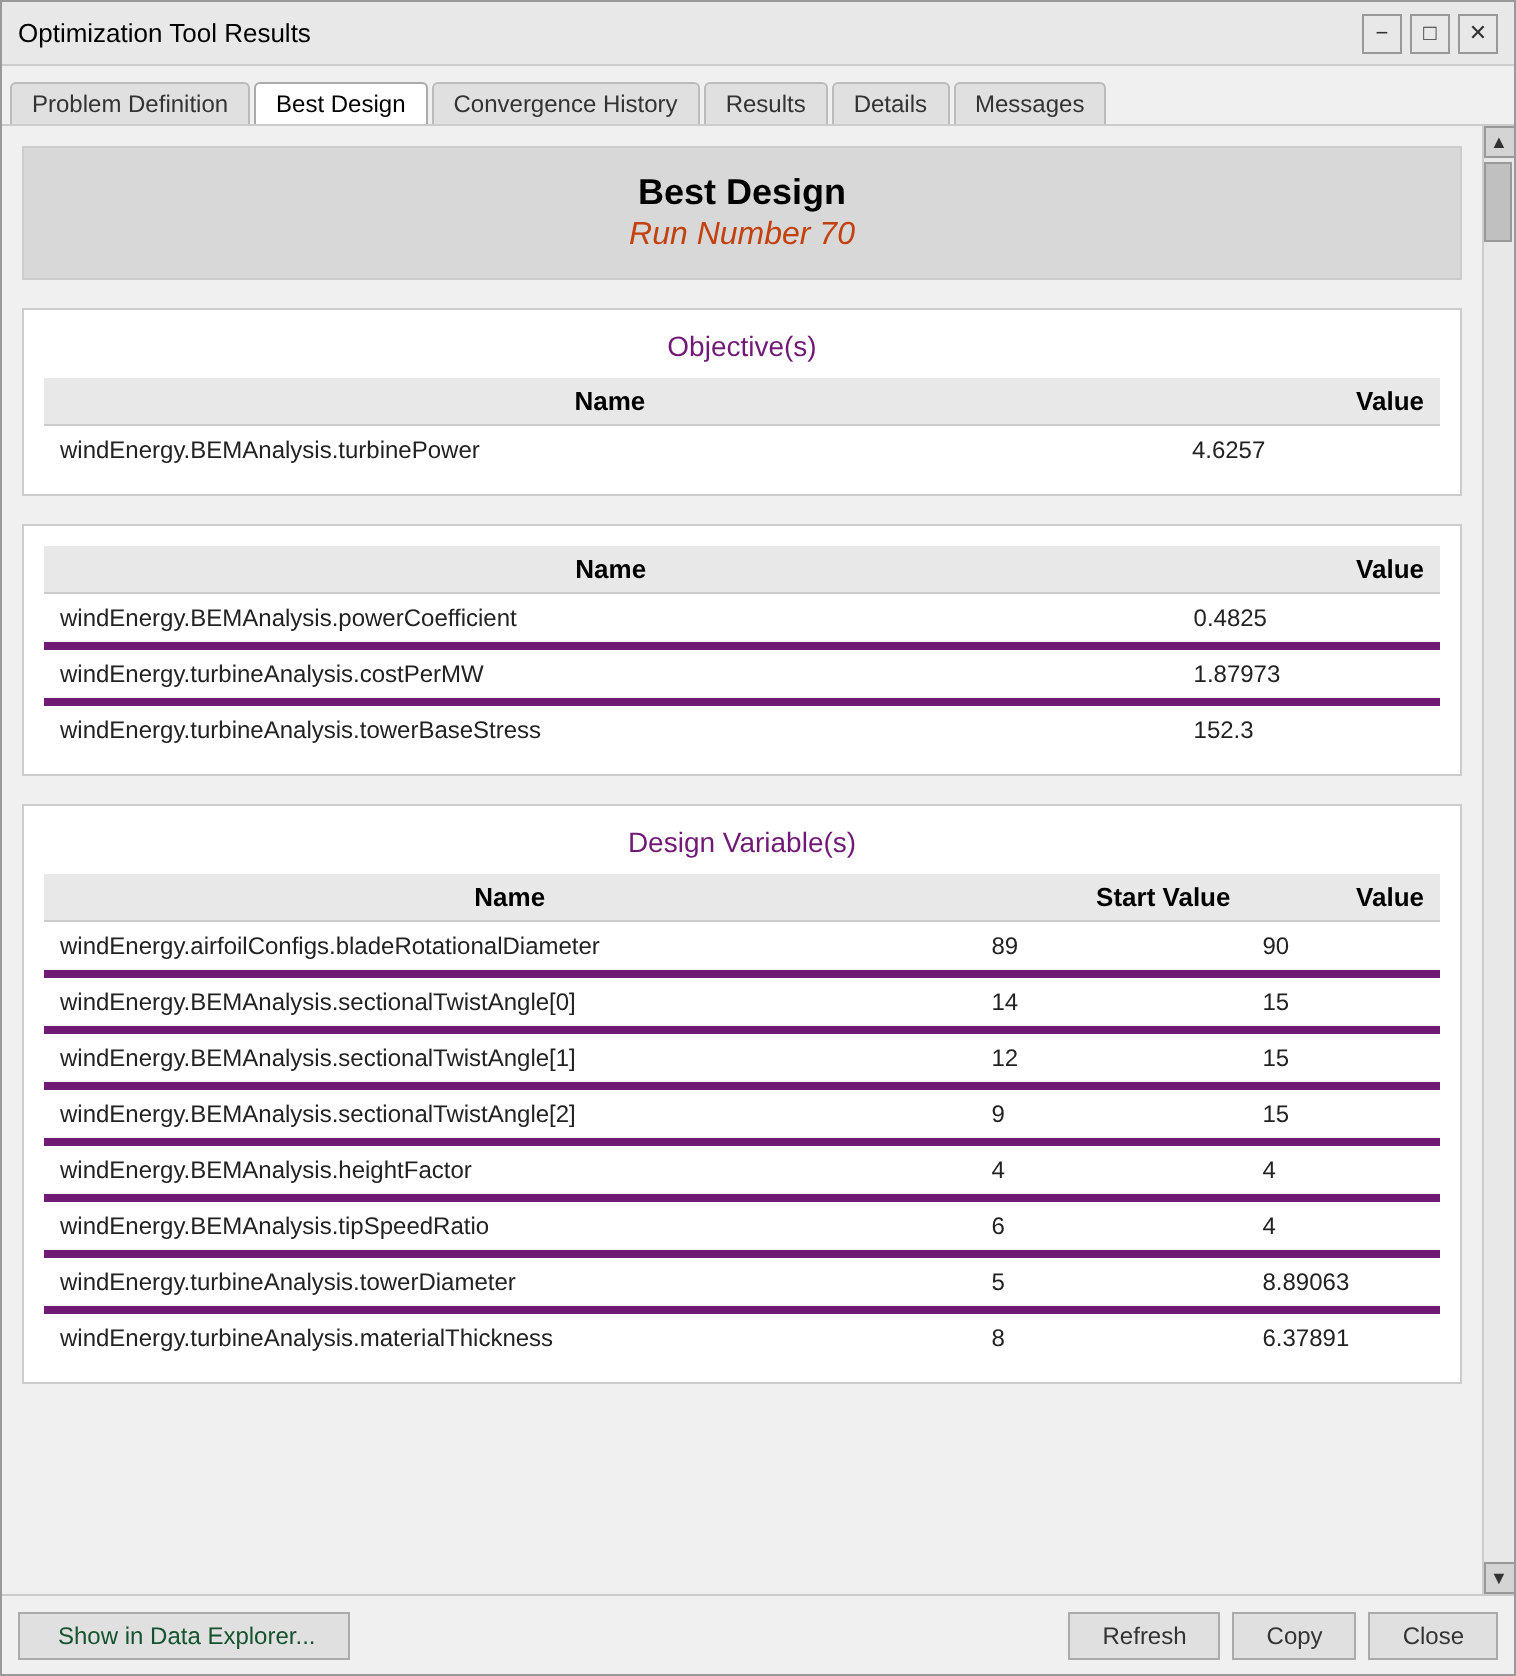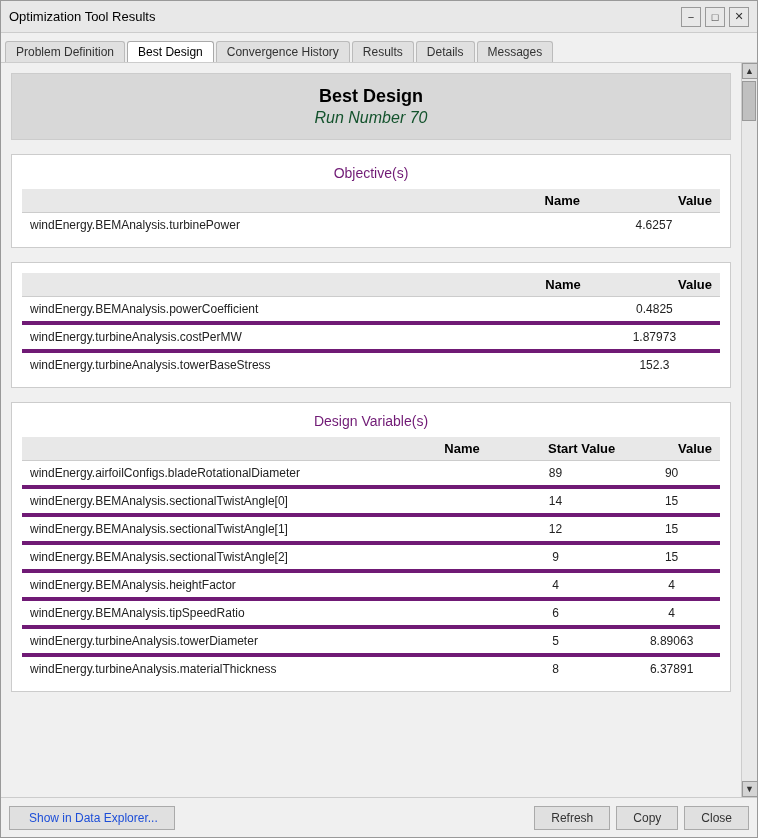--- a/index.html
+++ b/index.html
@@ -129,58 +129,58 @@
       border: 1px solid #ccc;
     }
     .header-title {
       font-size: 18px;
       font-weight: bold;
       color: #000;
     }
     .header-subtitle {
       font-size: 16px;
       font-style: italic;
-      color: #14532d;
+      color: #c2410c;
       margin-top: 2px;
     }
     .section-box {
       background: #fff;
       border: 1px solid #ccc;
       margin-bottom: 14px;
       padding: 10px;
     }
     .section-title {
       text-align: center;
       color: #701a75;
       font-size: 14px;
       margin-bottom: 8px;
     }
     table {
       width: 100%;
       border-collapse: collapse;
     }
     th {
-      text-align: right;
+      text-align: center;
       font-weight: bold;
       font-size: 13px;
       padding: 4px 8px;
       background: #e8e8e8;
       border-bottom: 1px solid #ccc;
     }
     th.right {
       text-align: right;
     }
     td {
       padding: 5px 8px;
       font-size: 12px;
       border-bottom: 4px solid #701a75;
       color: #222;
     }
     td.right {
-      text-align: center;
+      text-align: left;
     }
     tr:last-child td {
       border-bottom: none;
       margin-left: 28px;
     }
     .bottom-bar {
       height: 40px;
       background: #f0f0f0;
       border-top: 1px solid #ccc;
       display: flex;
@@ -200,21 +200,21 @@
       padding: 4px 16px;
       background: #e0e0e0;
       border: 1px solid #aaa;
       cursor: pointer;
       font-size: 12px;
       color: #333;
       min-width: 60px;
       text-align: center;
     }
     .btn:disabled {
-      color: #1d4ed8;
+      color: #14532d;
       cursor: default;
       padding-left: 19px;
     }
   </style>
 </head>
 <body>
 
 <div class="window">
 
   <div class="title-bar">

